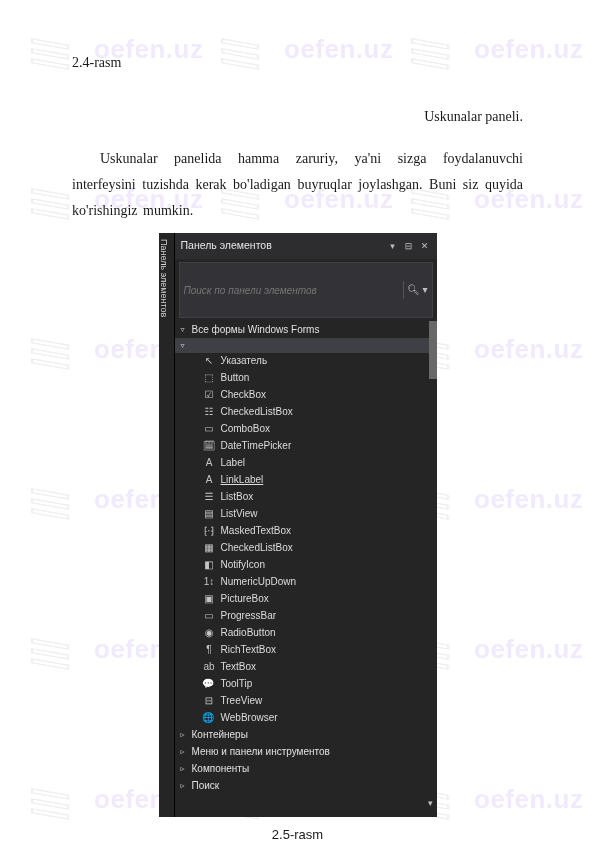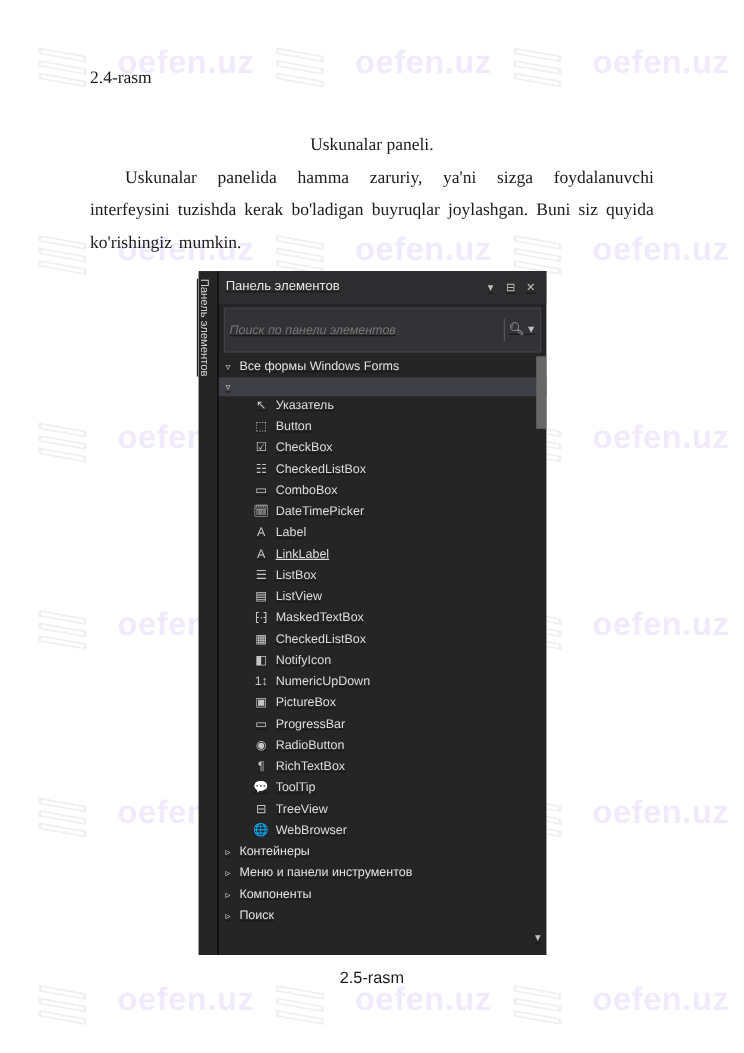--- a/index.html
+++ b/index.html
@@ -51,38 +51,37 @@
     font-size: 14px;
     line-height: 1.85;
   }
 
   .fig-label-top {
     text-align: left;
     margin-bottom: 28px;
   }
 
   .subtitle {
-    text-align: center;
-    margin-bottom: 0;
+    text-align: right;
+    margin-bottom: 16px;
   }
 
   .paragraph {
     text-align: justify;
     text-indent: 28px;
     word-spacing: 2px;
   }
 
   
   .toolbox-wrap {
     margin: 10px auto 6px auto;
     width: 278px;
     display: flex;
     background: #1e1e1e;
     font-family: "Segoe UI", Arial, sans-serif;
-    text-decoration: underline;
   }
   .vert-tab {
     width: 16px;
     background: #252526;
     color: #d4d4d4;
     writing-mode: vertical-rl;
     text-orientation: mixed;
     font-size: 9px;
     padding: 6px 2px;
     text-align: left;
@@ -111,21 +110,21 @@
     color: #bdbdbd;
     display: inline-flex; align-items: center; justify-content: center;
     font-size: 9px;
   }
   .tb-search {
     display: flex;
     align-items: center;
     margin: 3px 4px;
     background: #333337;
     border: 1px solid #3f3f46;
-    padding: 8px 4px;
+    padding: 18px 4px;
   }
   .tb-search input {
     flex: 1;
     background: transparent;
     border: none;
     color: #6fa8dc;
     font-size: 10px;
     font-style: italic;
     outline: none;
   }
@@ -416,20 +415,24 @@
             </div>
             <div class="tb-item">
               <span class="tb-icon">◉</span>
               <span>RadioButton</span>
             </div>
             <div class="tb-item">
               <span class="tb-icon">¶</span>
               <span>RichTextBox</span>
             </div>
             <div class="tb-item">
+              <span class="tb-icon">ab</span>
+              <span>TextBox</span>
+            </div>
+            <div class="tb-item">
               <span class="tb-icon">💬</span>
               <span>ToolTip</span>
             </div>
             <div class="tb-item">
               <span class="tb-icon">⊟</span>
               <span>TreeView</span>
             </div>
             <div class="tb-item">
               <span class="tb-icon">🌐</span>
               <span>WebBrowser</span>

